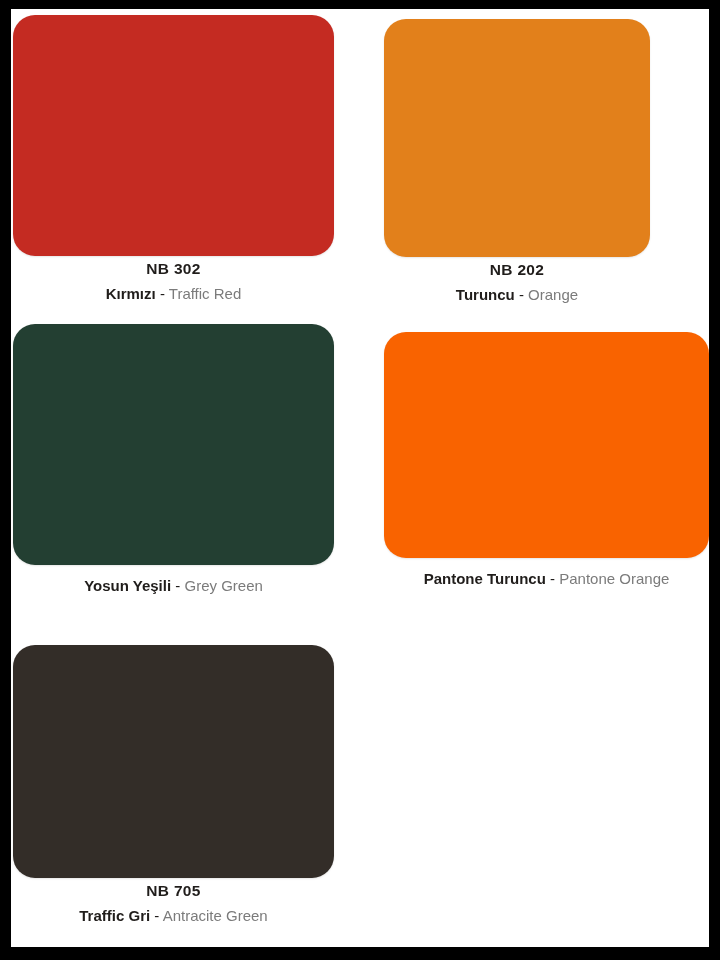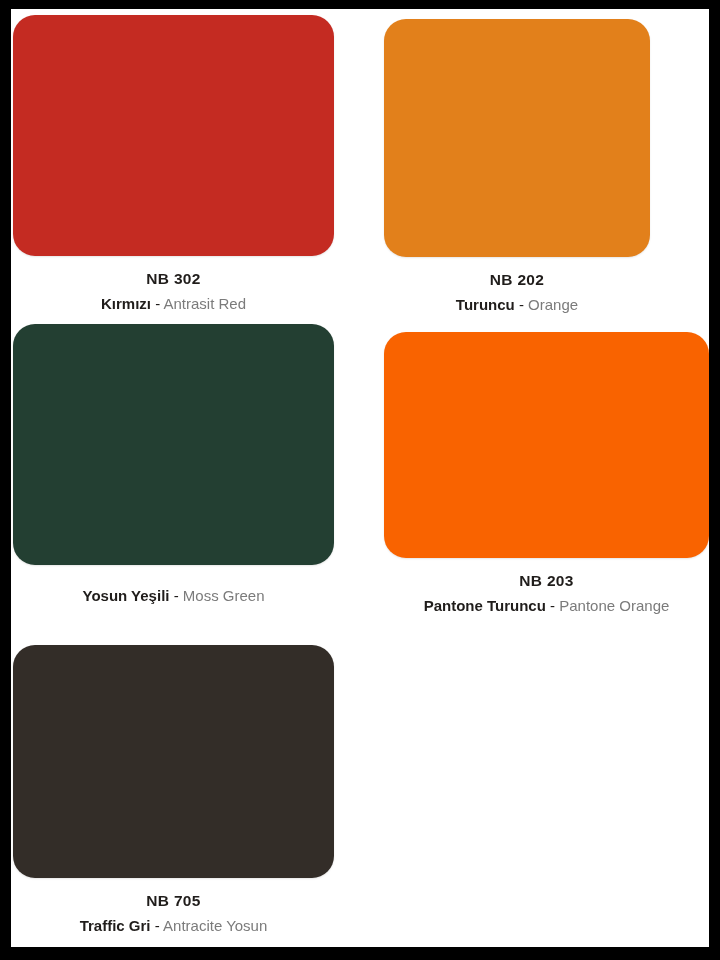--- a/index.html
+++ b/index.html
@@ -37,21 +37,21 @@
   }
 
   .swatch-chip {
     width: 100%;
     border-radius: 22px;
     box-shadow: 0 1px 2px rgba(0,0,0,0.10);
   }
 
   .swatch-caption {
     text-align: center;
-    padding-top: 14px;
+    padding-top: 4px;
   }
 
   .swatch-code {
     font-size: 15.5px;
     font-weight: bold;
     color: #201d1b;
     letter-spacing: 0.3px;
     line-height: 1.1;
   }
 
@@ -97,21 +97,21 @@
 <div id="page-sheet" style="background-color: rgb(255, 255, 255);">
   <div class="swatch-grid">
 
     <div class="swatch-cell" id="cell-nb302">
       <div class="swatch-chip" style="background-color: rgb(196, 43, 34);"></div>
       <div class="swatch-caption">
         <div class="swatch-code">NB 302</div>
         <div class="swatch-names">
           <span class="name-tr">Kırmızı</span>
           <span class="name-sep">-</span>
-          <span class="name-en">Antrasit Red</span>
+          <span class="name-en">Traffic Red</span>
         </div>
       </div>
     </div>
 
     <div class="swatch-cell" id="cell-nb202">
       <div class="swatch-chip" style="background-color: rgb(226, 128, 27);"></div>
       <div class="swatch-caption">
         <div class="swatch-code">NB 202</div>
         <div class="swatch-names">
           <span class="name-tr">Turuncu</span>
@@ -120,43 +120,42 @@
         </div>
       </div>
     </div>
 
     <div class="swatch-cell" id="cell-nb603">
       <div class="swatch-chip" style="background-color: rgb(35, 63, 50);"></div>
       <div class="swatch-caption">
         <div class="swatch-names">
           <span class="name-tr">Yosun Yeşili</span>
           <span class="name-sep">-</span>
-          <span class="name-en">Moss Green</span>
+          <span class="name-en">Grey Green</span>
         </div>
       </div>
     </div>
 
     <div class="swatch-cell" id="cell-nb203">
       <div class="swatch-chip" style="background-color: rgb(249, 99, 0);"></div>
       <div class="swatch-caption">
-        <div class="swatch-code">NB 203</div>
         <div class="swatch-names">
           <span class="name-tr">Pantone Turuncu</span>
           <span class="name-sep">-</span>
           <span class="name-en">Pantone Orange</span>
         </div>
       </div>
     </div>
 
     <div class="swatch-cell" id="cell-nb705">
       <div class="swatch-chip" style="background-color: rgb(51, 45, 40);"></div>
       <div class="swatch-caption">
         <div class="swatch-code">NB 705</div>
         <div class="swatch-names">
           <span class="name-tr">Traffic Gri</span>
           <span class="name-sep">-</span>
-          <span class="name-en">Antracite Yosun</span>
+          <span class="name-en">Antracite Green</span>
         </div>
       </div>
     </div>
 
   </div>
 </div>
 
 </body></html>

